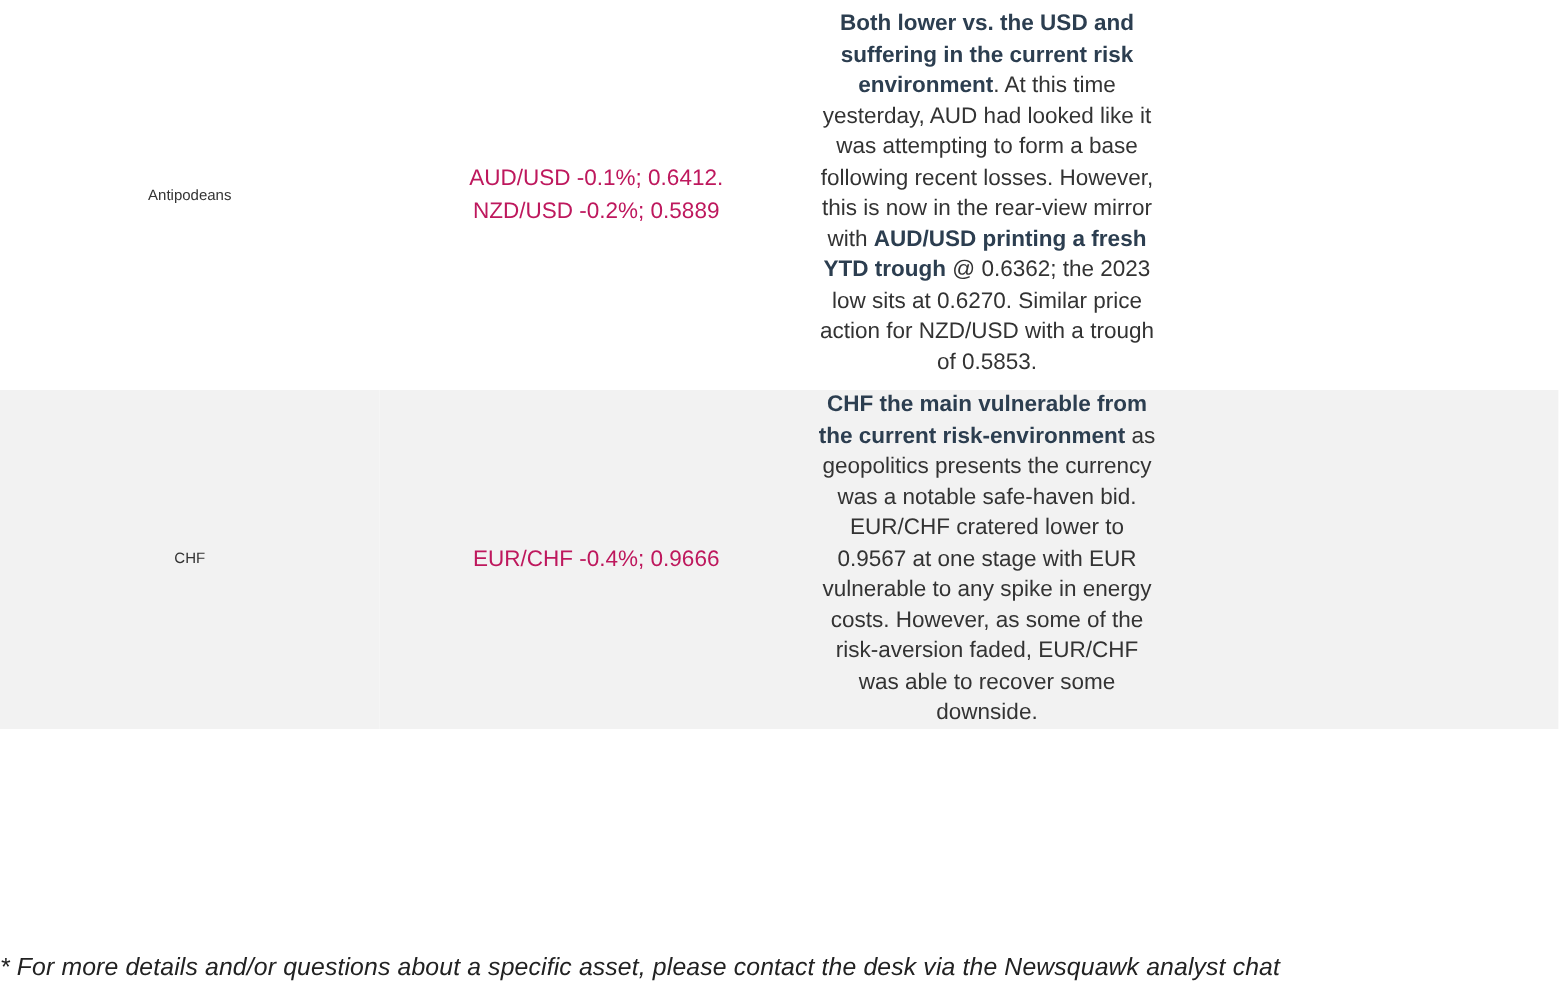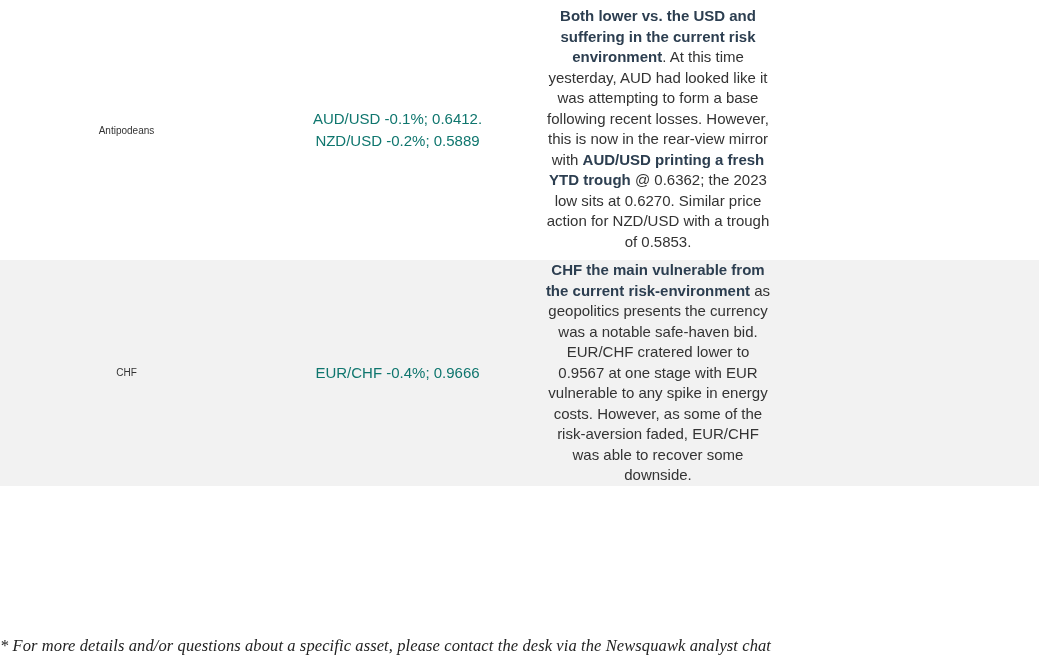--- a/index.html
+++ b/index.html
@@ -39,21 +39,21 @@
 
   .cell-asset {
     text-align: center;
     font-size: 10px;
     color: #333333;
     padding: 6px 10px;
   }
   .cell-price {
     text-align: center;
     font-size: 15px;
-    color: #0f766e;
+    color: #be185d;
     padding: 6px 10px;
     line-height: 22px;
   }
   .cell-comment {
     text-align: center;
     font-size: 15px;
     color: #333333;
     line-height: 20.5px;
     padding: 10px 0 10px 0;
   }
@@ -65,21 +65,21 @@
 
   .row-grey .cell-pad { background: #f2f2f2; }
 
   .row-antipodeans .cell-comment { padding-top: 6px; padding-bottom: 8px; }
 
   .footnote {
     position: absolute;
     left: 0px;
     top: 636px;
     width: 1039px;
-    font-family: Liberation Serif, serif;
+    font-family: Liberation Sans, sans-serif;
     font-style: italic;
     font-size: 16.5px;
     color: #222222;
     white-space: nowrap;
     letter-spacing: 0.1px;
   }
   .spacer-after-table {
     height: 18px;
     background: #ffffff;
   }

